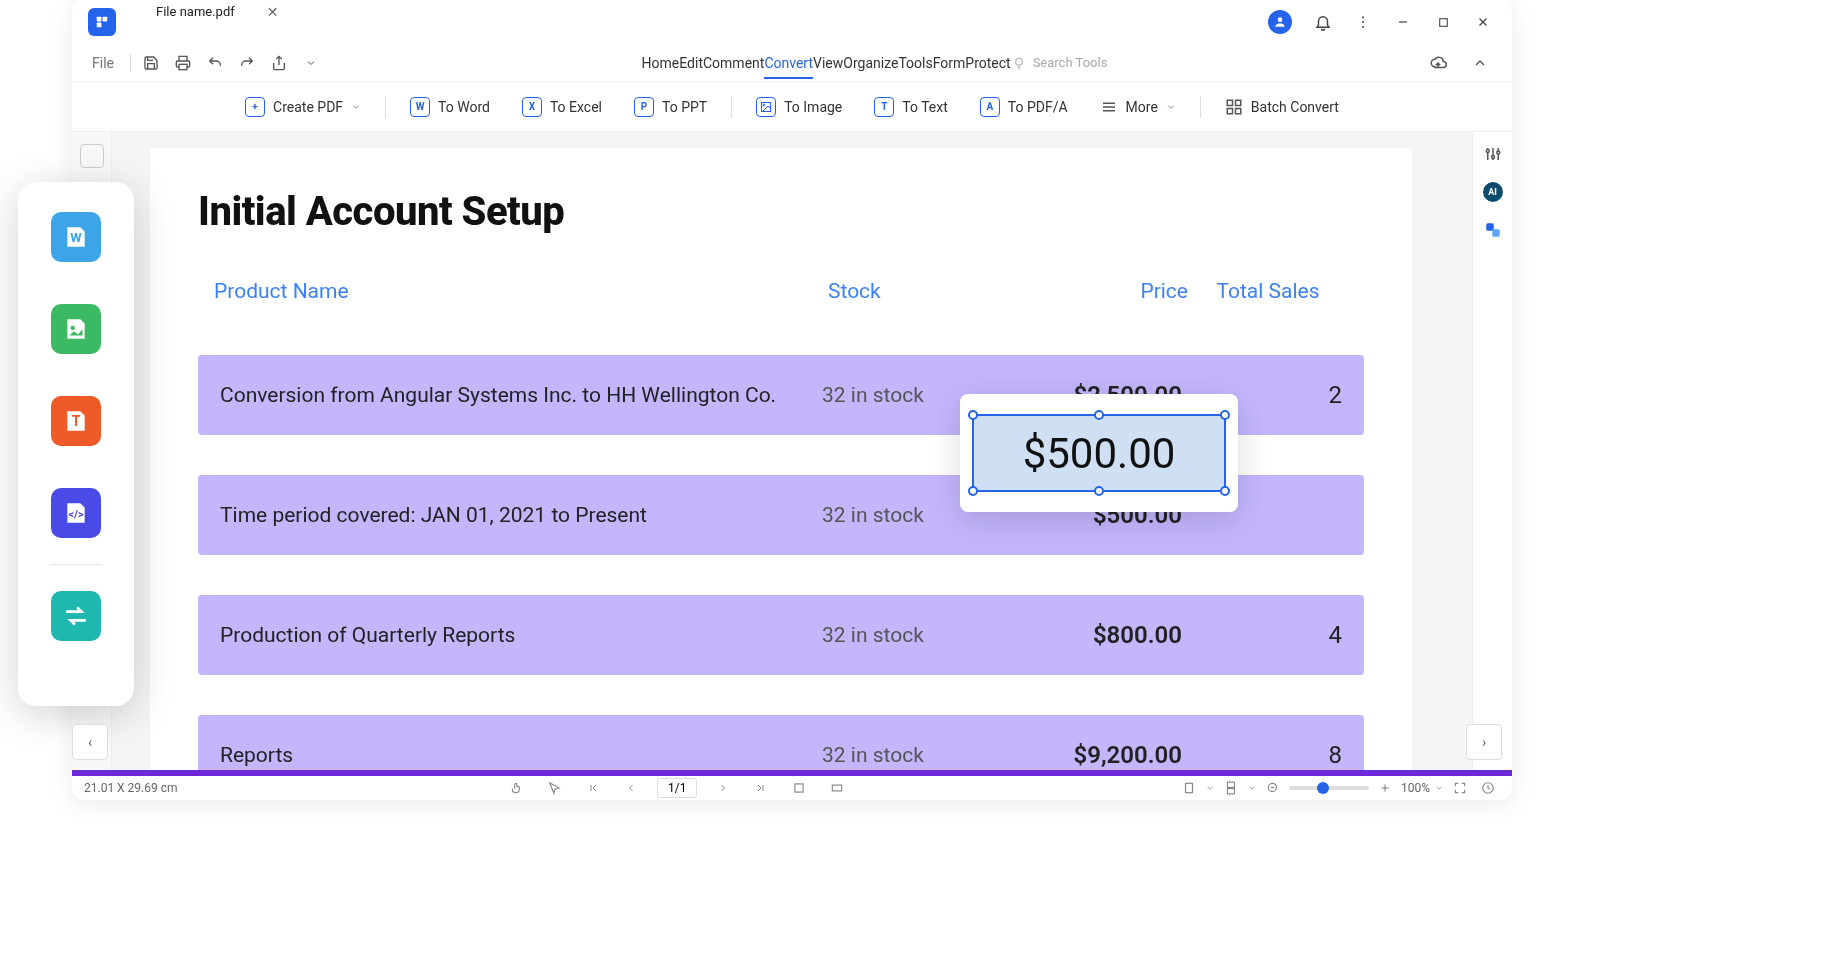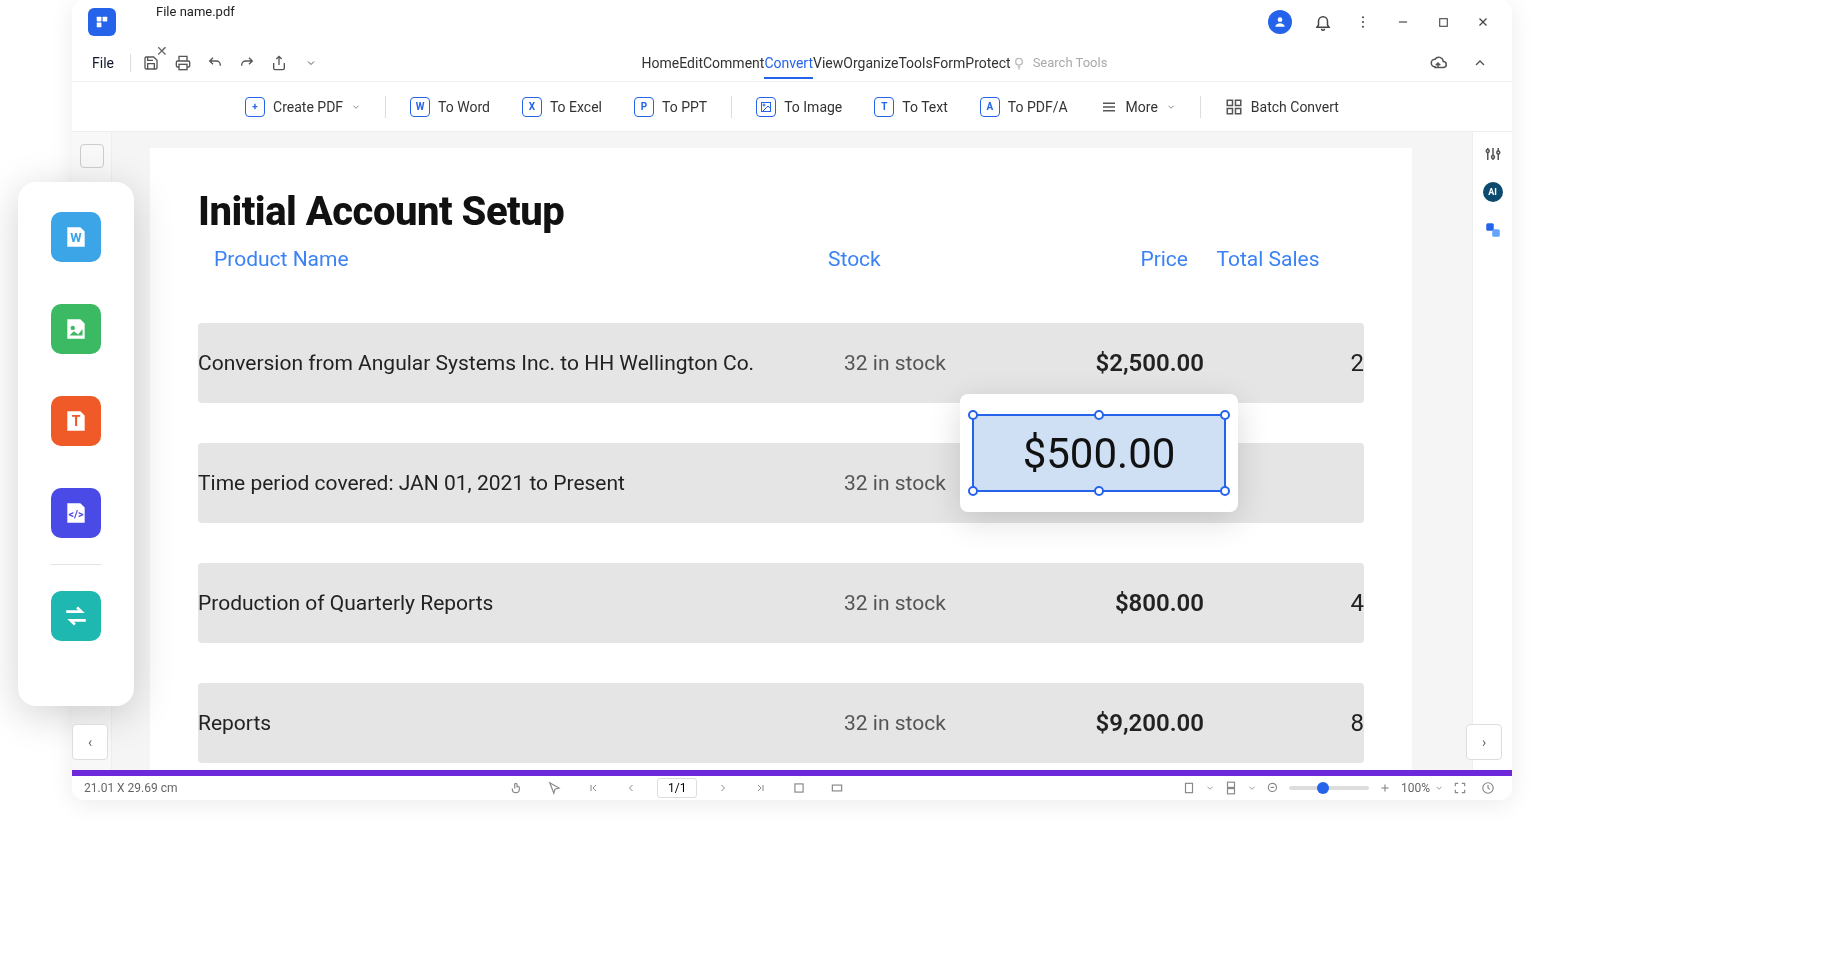--- a/index.html
+++ b/index.html
@@ -3,30 +3,30 @@
 <meta charset="utf-8">
 <style>
 * { margin:0; padding:0; box-sizing:border-box; font-family:-apple-system,BlinkMacSystemFont,"Segoe UI",Roboto,Arial,sans-serif; }
 body { background:#fff; width:1824px; height:960px; position:relative; overflow:hidden; }
 .app-window { position:absolute; left:72px; top:0; width:1440px; height:800px; background:#fff; border-radius:12px; box-shadow:0 4px 24px rgba(0,0,0,0.08); display:flex; flex-direction:column; }
 
 
 .title-bar { height:44px; display:flex; align-items:center; padding:0 8px; }
 .app-logo { width:28px; height:28px; background:#2563eb; border-radius:6px; margin:0 8px; display:flex; align-items:center; justify-content:center; }
 .app-logo svg { width:14px; height:14px; }
-.tab { display:flex; align-items:flex-start; padding:0 12px; height:36px; margin-left:20px; font-size:13px; color:#222; border-radius:6px 6px 0 0; gap:24px;flex-direction:column; }
+.tab { display:flex; align-items:flex-start; padding:0 12px; height:36px; margin-left:20px; font-size:13px; color:#222; border-radius:6px 6px 0 0; gap:32px; }
 .tab-close { font-size:14px; color:#666; cursor:pointer; }
 .title-spacer { flex:1; }
 .title-icons { display:flex; align-items:center; gap:22px; padding-right:12px; }
 .title-icon { width:18px; height:18px; display:flex; align-items:center; justify-content:center; color:#444; cursor:pointer; }
 .avatar-circle { width:24px; height:24px; background:#2563eb; border-radius:50%; display:flex; align-items:center; justify-content:center; }
 
 
 .menu-bar { height:38px; display:flex; align-items:center; padding:0 12px; gap:8px; border-bottom:1px solid #eee; }
-.file-menu { font-size:14px; color:#0f172a; padding:0 8px; cursor:pointer; }
+.file-menu { font-size:14px; color:#737373; padding:0 8px; cursor:pointer; }
 .icon-btn { width:24px; height:24px; display:flex; align-items:center; justify-content:center; color:#444; cursor:pointer; }
 .menu-center { flex:1; display:flex; align-items:center; justify-content:center; }
 .menu-item { font-size:14px; color:#333; cursor:pointer; }
 .menu-item.active { color:#2563eb; border-bottom:2px solid #2563eb; padding-bottom:6px; margin-bottom:-8px; }
 .search-tools { display:flex; align-items:center; gap:6px; font-size:13px; color:#aaa; }
 .menu-right { display:flex; align-items:center; gap:18px; padding-right:8px; }
 
 
 .toolbar { height:50px; display:flex; align-items:center; justify-content:center; gap:16px; border-bottom:1px solid #eee; }
 .tool-btn { display:flex; align-items:center; gap:8px; padding:4px 8px; font-size:14px; color:#333; cursor:pointer; }
@@ -34,26 +34,26 @@
 .tool-icon.img { border-color:#2563eb; }
 .divider { width:1px; height:22px; background:#ddd; }
 .chev-down { width:10px; height:10px; }
 
 
 .content-wrap { flex:1; display:flex; position:relative; }
 .left-rail { width:40px; background:#f8f8f8; border-right:1px solid #eee; display:flex; flex-direction:column; align-items:center; padding-top:12px; }
 .rail-icon { width:24px; height:24px; border:1px solid #ccc; border-radius:4px; margin-bottom:8px; cursor:pointer; }
 .document-area { flex:1; background:#f5f5f5; position:relative; overflow:hidden; }
 .page { position:absolute; left:38px; top:16px; width:1262px; height:630px; background:#fff; padding:40px 48px; }
-.page-title { font-size:40px; font-weight:800; color:#111; letter-spacing:-0.5px; }
+.page-title { font-size:40px; font-weight:800; color:#111; margin-bottom:32px; letter-spacing:-0.5px; }
 .table-head { display:grid; grid-template-columns:1fr 160px 200px 160px; padding:12px 16px; font-size:21px; color:#3b82f6; }
 .table-head .th:nth-child(2){text-align:left;}
 .table-head .th:nth-child(3){text-align:right;}
 .table-head .th:nth-child(4){text-align:center;}
-.row { display:grid; grid-template-columns:1fr 160px 200px 160px; padding:26px 0; font-size:21px; color:#222; background:#e5e5e5; border-radius:4px; margin-top:40px; align-items:center;}
+.row { display:grid; grid-template-columns:1fr 160px 200px 160px; padding:26px 22px; font-size:21px; color:#222; background:#c4b5fd; border-radius:4px; margin-top:40px; align-items:center;}
 .row .cell-stock{text-align:left; color:#555;}
 .row .cell-price{text-align:right; font-weight:600; font-size:24px;}
 .row .cell-sales{text-align:right; font-size:24px;}
 .row .cell-name{font-size:21px;}
 .right-rail { width:40px; background:#fff; border-left:1px solid #eee; display:flex; flex-direction:column; align-items:center; padding-top:12px; gap:18px; }
 .rail-dot { width:20px; height:20px; cursor:pointer; display:flex; align-items:center; justify-content:center; }
 .ai-badge { width:20px; height:20px; background:#0c4a6e; border-radius:50%; color:#fff; font-size:9px; font-weight:bold; display:flex; align-items:center; justify-content:center; }
 
 
 .status-bar { height:30px; border-top:6px solid #6d28d9; display:flex; align-items:center; padding:0 12px; font-size:12px; color:#666; }

